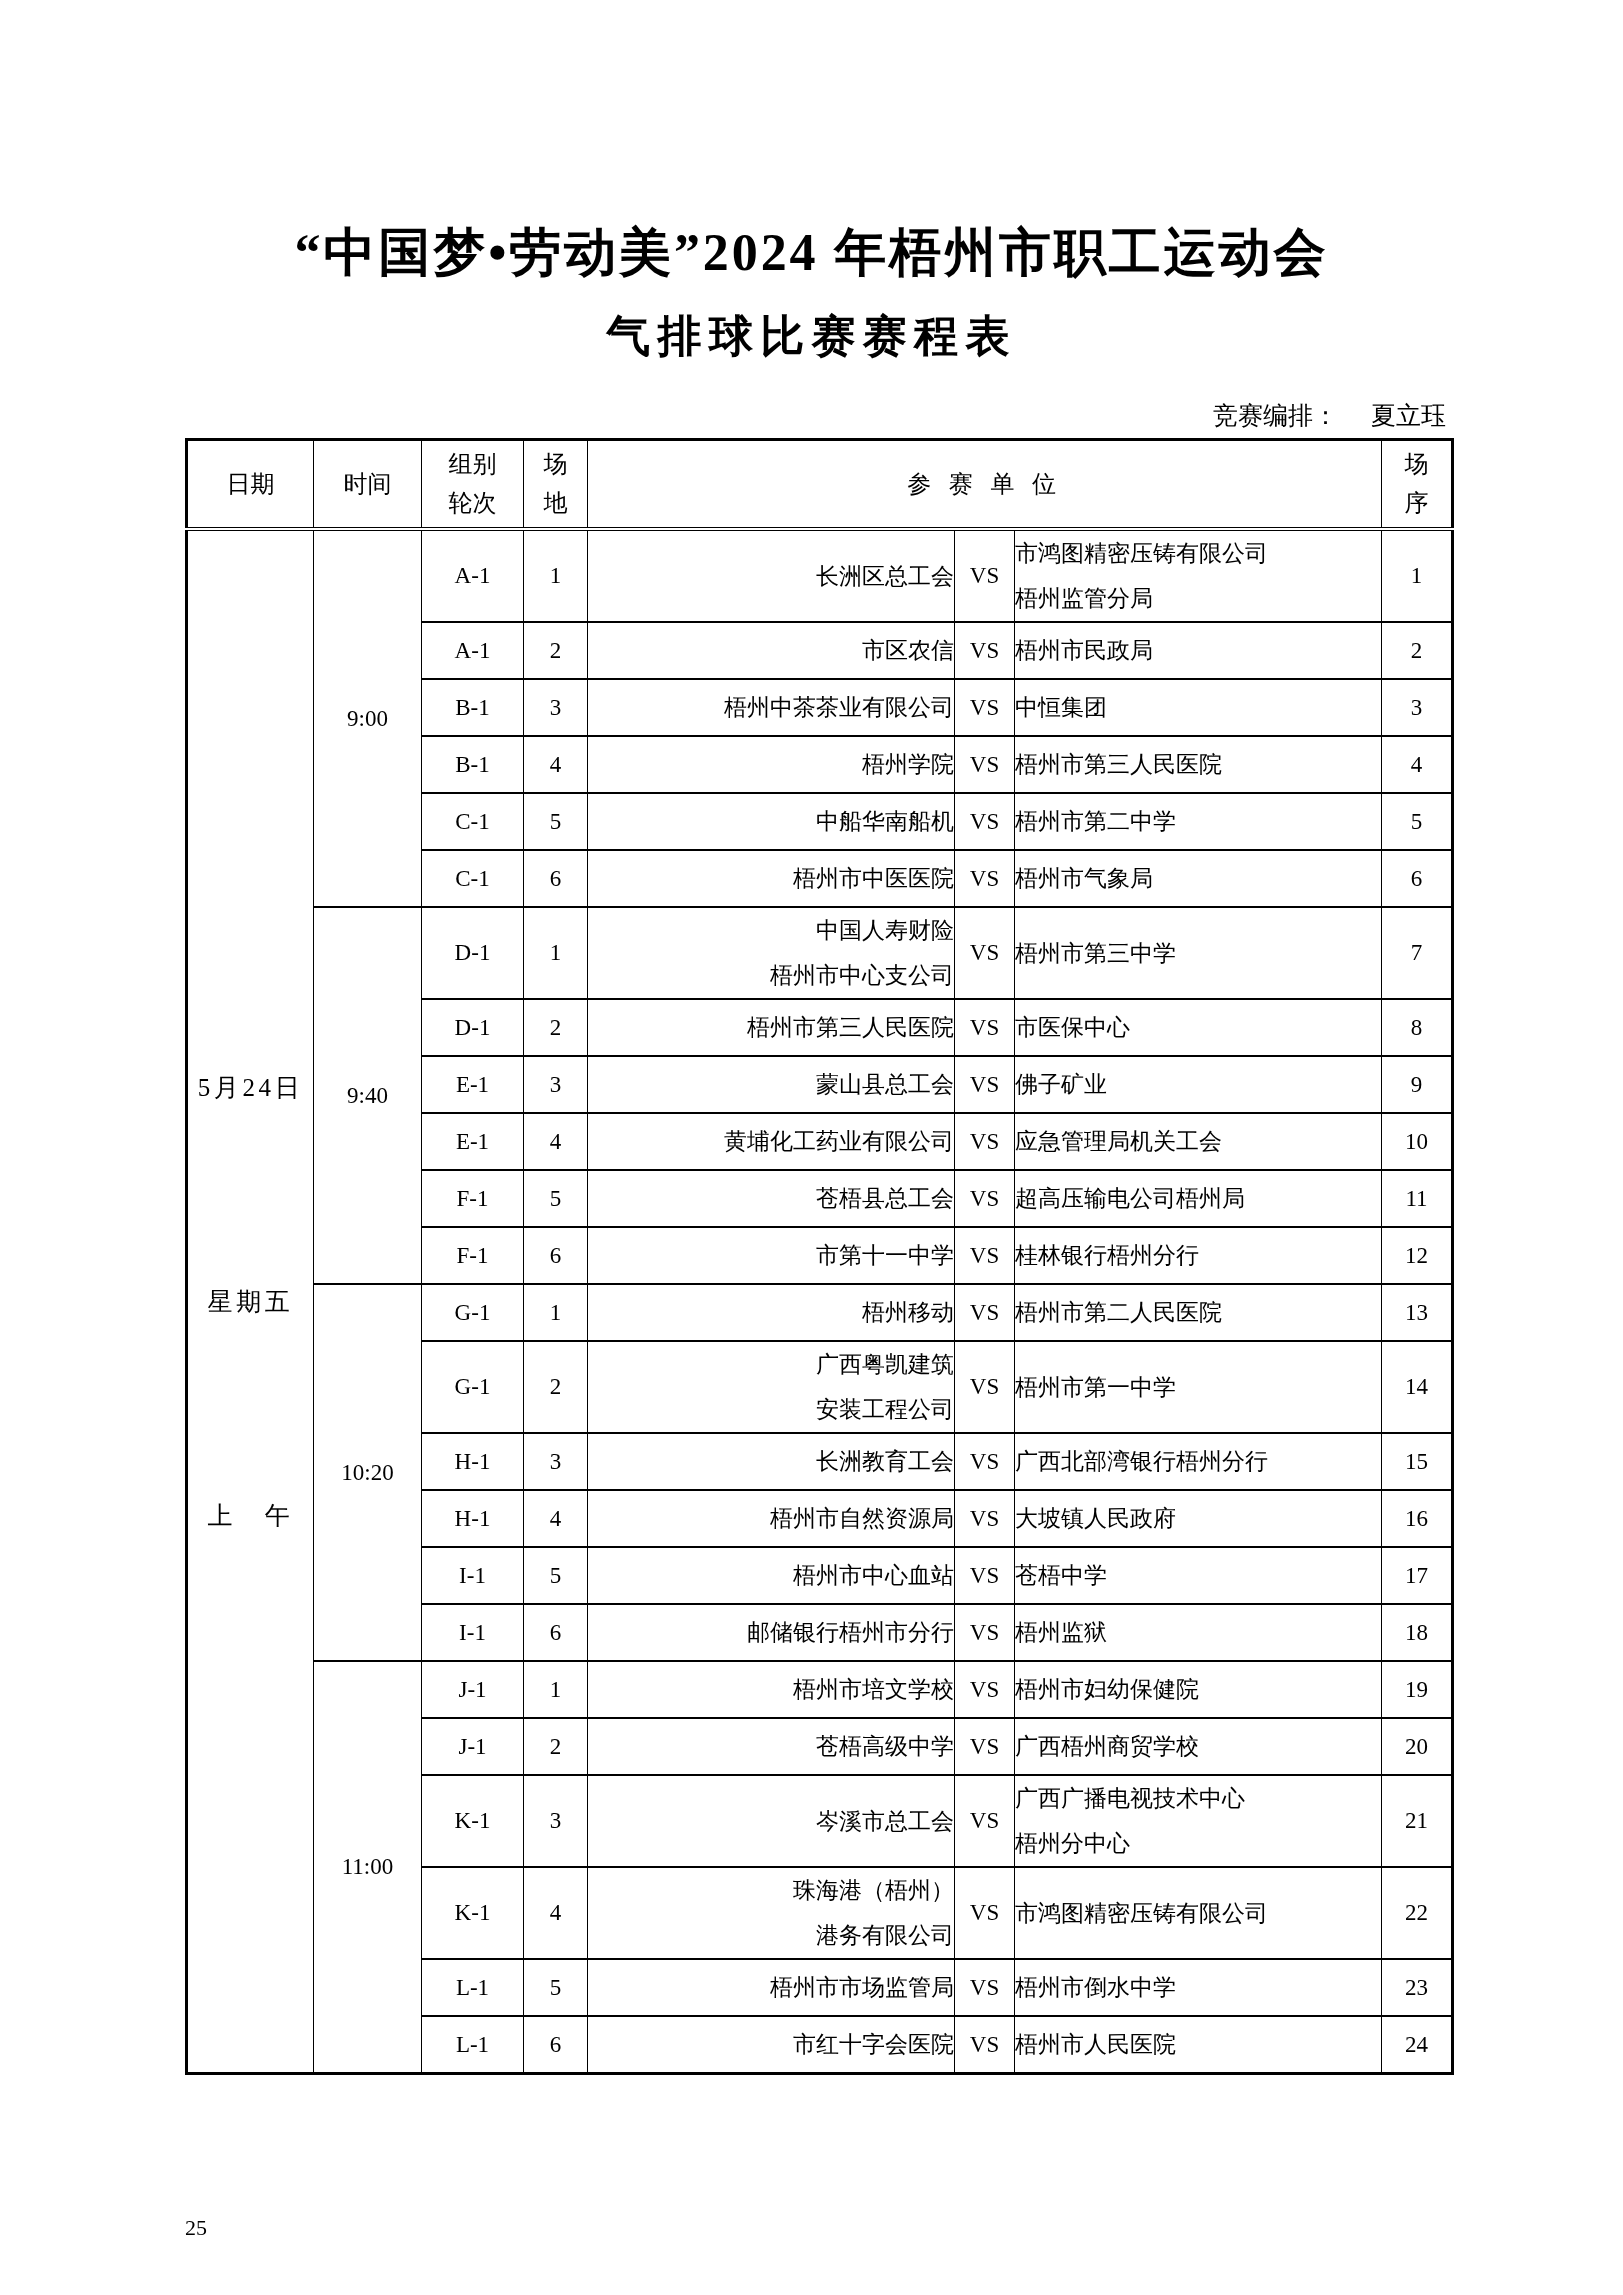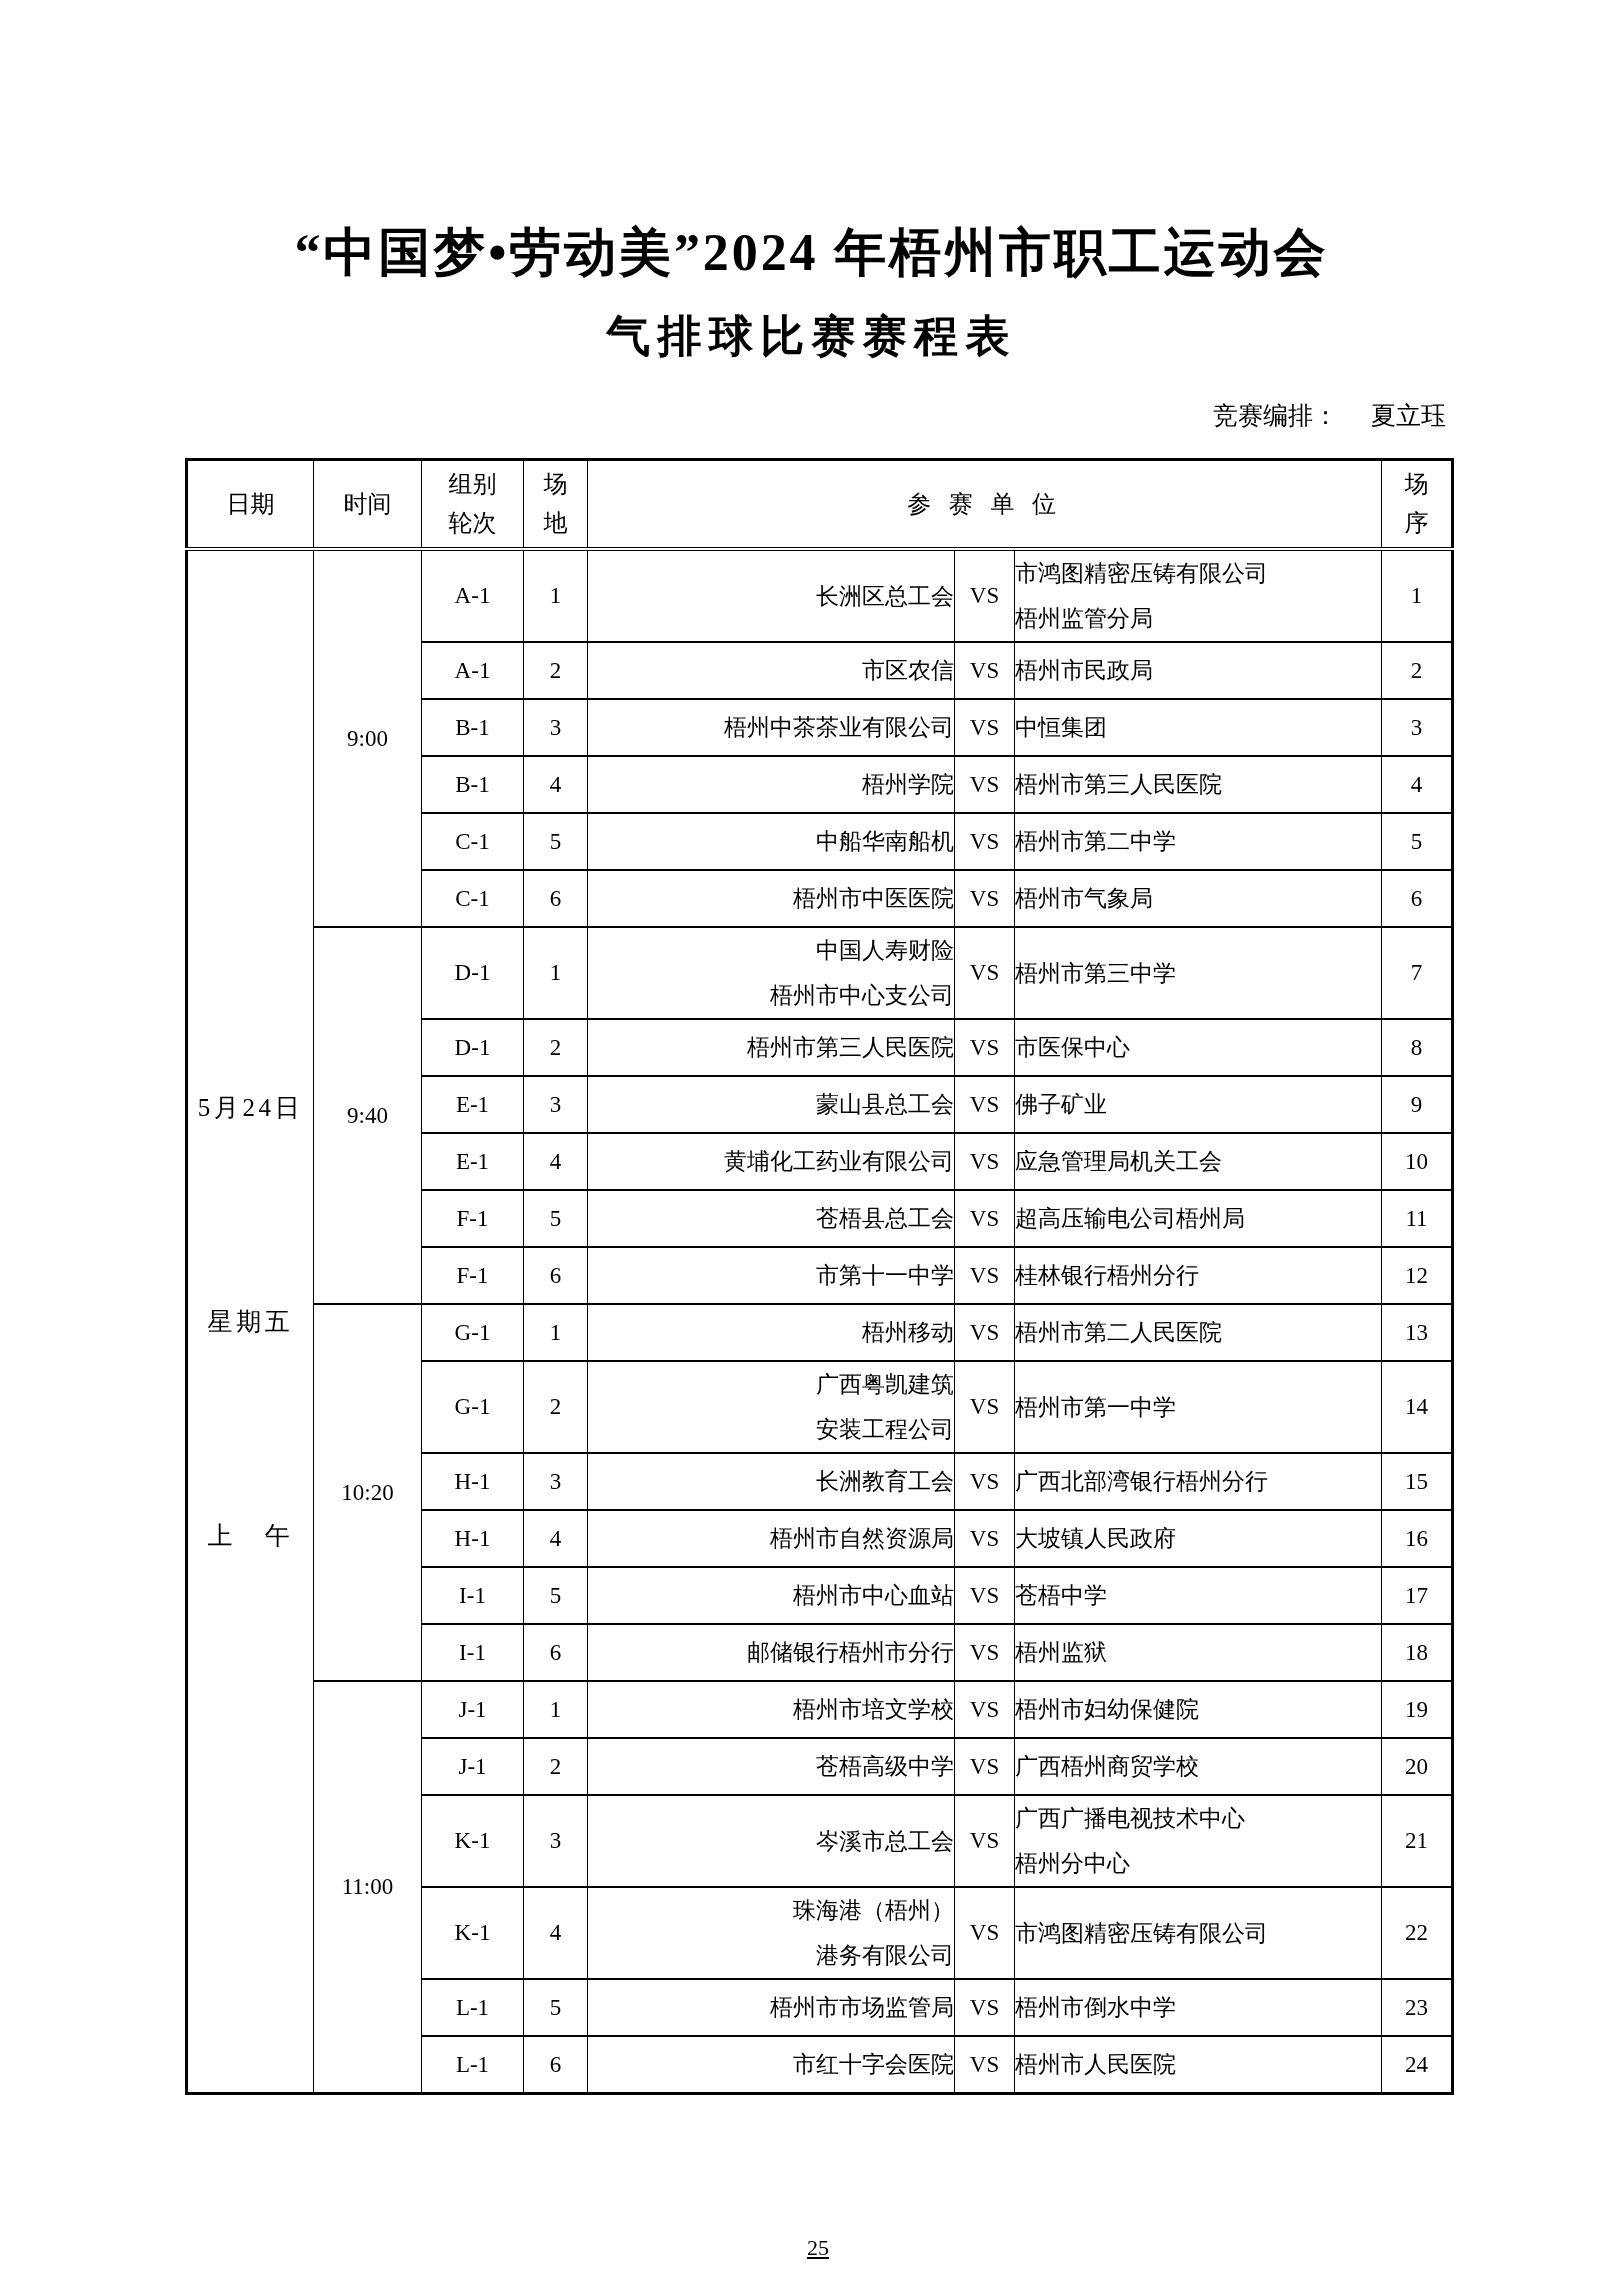--- a/index.html
+++ b/index.html
@@ -32,21 +32,21 @@
   }
   .credit {
     margin: 42px 177px 0 0;
     text-align: right;
     font-size: 25px;
     line-height: 29px;
   }
   .credit-name { margin-left: 33px; }
 
   table.schedule {
-    margin: 28px 0 0 185px;
+    margin: 8px 0 0 185px;
     width: 1266px;
     border-collapse: collapse;
     table-layout: fixed;
     border: 3.6px solid #000;
   }
   .schedule th, .schedule td {
     border: 1.5px solid #000;
     padding: 0;
     vertical-align: middle;
     font-weight: normal;
@@ -85,23 +85,21 @@
   .cell-court { text-align: center; }
   .cell-vs    { text-align: center; }
   .cell-order { text-align: center; }
   .cell-team1 { text-align: right; padding-right: 19px; }
   .cell-team2 { text-align: left;  padding-left: 19px; }
   .team-line  { line-height: 45px; white-space: nowrap; }
 
   .page-number {
     margin: 140px 0 0 185px;
     width: 1266px;
-    text-align: center;
     font-size: 22px;
-    text-decoration: underline;
   }
 </style>
 </head>
 <body>
 
 <div class="title-line1">“中国梦•劳动美”2024 年梧州市职工运动会</div>
 <div class="title-line2">气排球比赛赛程表</div>
 
 <div class="credit">
   <span>竞赛编排：</span><span class="credit-name">夏立珏</span>

